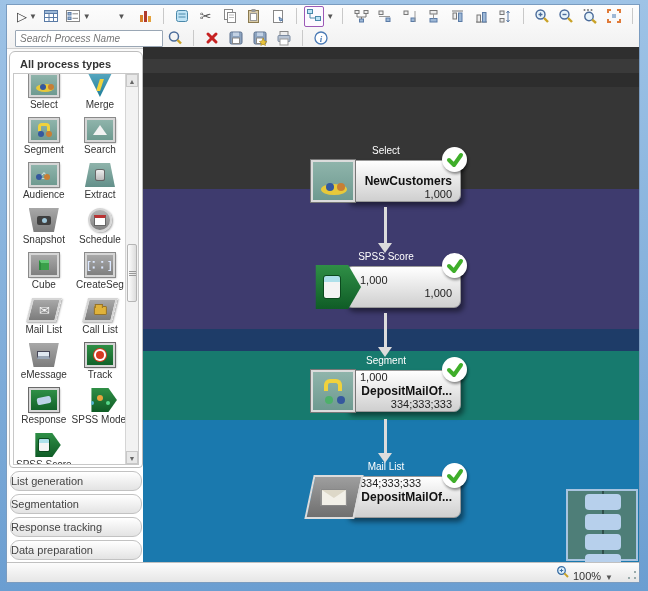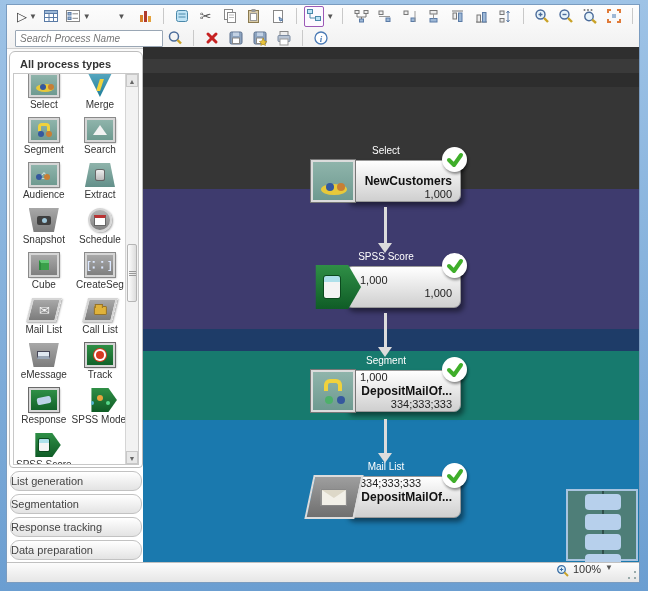--- a/index.html
+++ b/index.html
@@ -152,21 +152,21 @@
   
   .minimap { position:absolute; right:1px; bottom:1px; width:72px; height:72px;
     background:#4e7e78; border:2px solid #a8c4e0; }
   .mm-line { position:absolute; left:50%; top:0; bottom:0; width:2px; background:#2f4f4a; }
   .mm-rect { position:absolute; left:17px; width:36px; height:16px; border-radius:4px;
     background:#b7d0ec; }
 
   
   .statusbar { position:absolute; left:0; right:0; bottom:0; height:20px;
     background:linear-gradient(#fcfcfc,#e6e6e6); border-top:1px solid #c0c0c0;
-    display:flex; align-items:flex-start; justify-content:flex-end; padding-right:26px; }
+    display:flex; align-items:flex-end; justify-content:flex-end; padding-right:26px; }
   .zoom-label { font-size:11px; color:#333; margin:0 4px; }
   .status-caret { font-size:8px; color:#555; }
   .grip { position:absolute; right:2px; bottom:2px; width:10px; height:10px;
     background:
       radial-gradient(circle at 8px 2px,#9aa 1.2px,transparent 1.4px),
       radial-gradient(circle at 8px 8px,#9aa 1.2px,transparent 1.4px),
       radial-gradient(circle at 2px 8px,#9aa 1.2px,transparent 1.4px); }
 </style>
 </head>
 <body>

